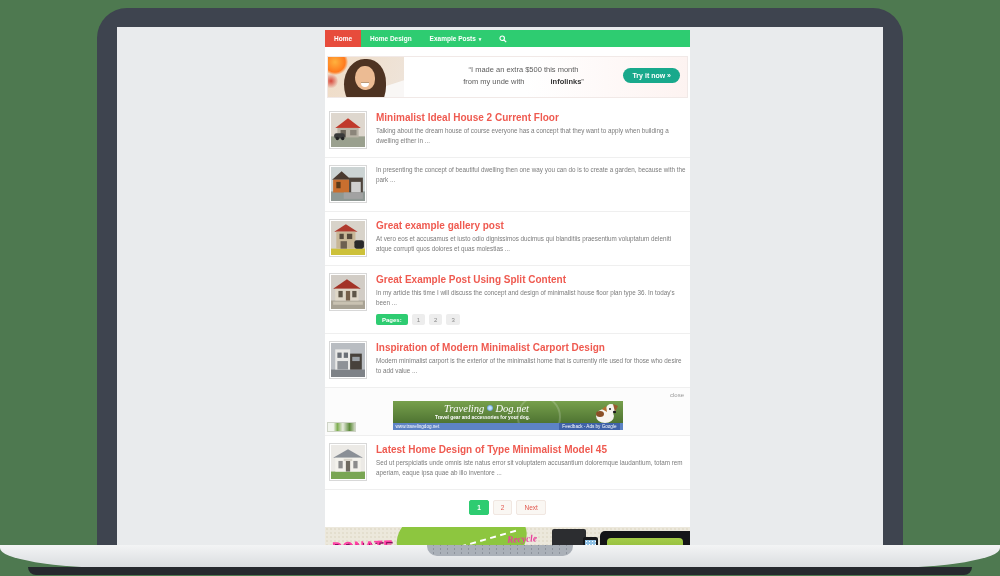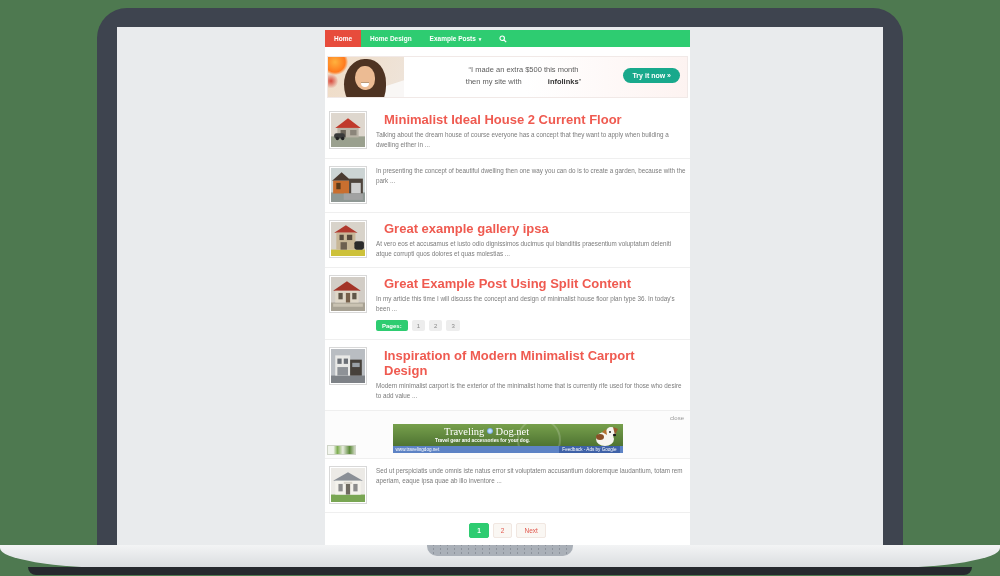--- a/index.html
+++ b/index.html
@@ -51,34 +51,34 @@
          font-size:7.5px;line-height:1.55;color:#5d5d5d;}
   .brand{font-weight:bold;color:#333;margin-left:24px;}
   .try-btn{position:absolute;right:7px;top:11px;background:#18a98c;color:#fff;
            font-size:7px;font-weight:bold;padding:4px 9px;border-radius:9px;cursor:pointer;}
 
   
   .post{display:flex;gap:9px;padding:7px 4px 8px;border-bottom:1px solid #efefef;}
   .thumb{flex:none;width:36px;height:36px;border:1px solid #d8d8d8;background:#fff;cursor:pointer;}
   .thumb svg{display:block;width:34px;height:34px;margin:1px;}
   .post-body{flex:1;min-width:0;}
-  .post-title{font-size:13px;font-weight:bold;color:#ef5a50;margin:1px 8px 3px;cursor:pointer;}
+  .post-title{font-size:10px;font-weight:bold;color:#ef5a50;margin:1px 0 3px;cursor:pointer;}
   .post-excerpt{font-size:6.3px;line-height:1.6;color:#7b7b7b;}
   .pages-row{display:flex;gap:4px;align-items:center;margin-top:6px;font-size:6px;}
   .badge-green{background:#2ecc71;color:#fff;font-weight:bold;padding:2.5px 6px;border-radius:2px;cursor:pointer;}
   .badge-gray{background:#ededed;color:#888;padding:2.5px 5px;border-radius:2px;cursor:pointer;}
 
   
   .ad-block{background:#fcfcfc;border-bottom:1px solid #efefef;padding:2px 6px 5px;position:relative;}
   .close-link{text-align:right;font-size:6px;color:#999;cursor:pointer;padding:2px 0;}
   .tdog{width:230px;height:29px;margin:1px auto 0;position:relative;cursor:pointer;
         background:linear-gradient(#77a04c,#42662a);overflow:hidden;color:#fff;}
   .tdog-globe-bg{position:absolute;right:62px;top:-6px;width:40px;height:40px;border:2px solid rgba(255,255,255,.18);border-radius:50%;}
   .tdog-title{position:absolute;left:8px;right:50px;top:2px;text-align:center;
-              font-family:"Liberation Serif",serif;font-size:10.5px;}
+              font-family:"Liberation Serif",serif;font-size:10.5px;font-style:italic;}
   .tdog-dot{display:inline-block;width:6px;height:6px;border-radius:50%;
             background:radial-gradient(circle,#bfe0ff 30%,#2f6fb8);vertical-align:1px;}
   .tdog-tag{position:absolute;left:0;right:50px;top:14px;text-align:center;font-size:4.8px;font-weight:bold;}
   .tdog-strip{position:absolute;left:0;right:0;bottom:0;height:7px;background:#5d83c5;
               display:flex;justify-content:space-between;align-items:center;
               font-size:4.6px;padding:0 3px;box-sizing:border-box;}
   .tdog-feedback{background:#3f62a8;padding:0 3px;height:7px;display:flex;align-items:center;}
   .tdog-dog{position:absolute;right:3px;bottom:7px;}
   .sliver{position:absolute;left:2px;bottom:3px;width:27px;height:8px;border:1px solid #cfd4c8;
           background:linear-gradient(90deg,#f2f5ee 20%,#7fae52 35%,#e8ecdf 55%,#5c8a3a 80%,#cfd8c2);}
@@ -142,21 +142,21 @@
           <div class="photo">
             <div class="glow"></div>
             <div class="glow2"></div>
             <div class="lapedge"></div>
             <div class="hair"></div>
             <div class="face"></div>
             <div class="smile"></div>
           </div>
           <div class="quote">
             <span>“I made an extra  $500 this month</span><br>
-            <span>then my site with </span><span class="brand">infolinks</span><span>”</span>
+            <span>from my unde with </span><span class="brand">infolinks</span><span>”</span>
           </div>
           <div class="try-btn">Try it now »</div>
         </div>
 
         <div class="post">
           <div class="thumb">
             <svg viewBox="0 0 32 32">
               <rect width="32" height="32" fill="#ded7ce"></rect>
                 <rect y="22" width="32" height="10" fill="#9aa08e"></rect>
               <polygon points="4,14 16,5 28,14" fill="#c0392b"></polygon>
@@ -199,21 +199,21 @@
                 <rect y="26" width="32" height="6" fill="#cdc13a"></rect>
               <polygon points="3,10 14,3 25,10" fill="#b03a2e"></polygon>
                 <rect x="5" y="10" width="18" height="16" fill="#c8b797"></rect>
               <rect x="8" y="12" width="4" height="5" fill="#55493c"></rect>
                 <rect x="15" y="12" width="5" height="5" fill="#55493c"></rect>
               <rect x="9" y="19" width="6" height="7" fill="#6d6050"></rect>
                 <rect x="22" y="18" width="9" height="8" rx="2" fill="#2a2a2a"></rect>
             </svg>
           </div>
           <div class="post-body">
-            <div class="post-title">Great example gallery ipsa</div>
+            <div class="post-title">Great example gallery post</div>
             <div class="post-excerpt">At vero eos et accusamus et iusto odio dignissimos ducimus qui blanditiis praesentium voluptatum deleniti atque corrupti quos dolores et quas molestias ...</div>
           </div>
         </div>
 
         <div class="post">
           <div class="thumb">
             <svg viewBox="0 0 32 32">
               <rect width="32" height="32" fill="#d2cdc6"></rect>
                 <rect y="24" width="32" height="8" fill="#a8a294"></rect>
               <polygon points="2,13 15,4 28,13" fill="#a33327"></polygon>
@@ -289,20 +289,21 @@
                 <rect y="25" width="32" height="7" fill="#79a653"></rect>
               <polygon points="2,12 16,4 30,12" fill="#8a8f96"></polygon>
                 <rect x="4" y="12" width="24" height="13" fill="#f4f2ec"></rect>
               <rect x="7" y="15" width="4" height="7" fill="#8c8c8c"></rect>
                 <rect x="14" y="15" width="4" height="10" fill="#6f6a60"></rect>
               <rect x="21" y="15" width="4" height="7" fill="#8c8c8c"></rect>
                 <rect x="12" y="13" width="8" height="2" fill="#d8d4ca"></rect>
             </svg>
           </div>
           <div class="post-body">
+            <div class="post-title">Latest Home Design of Type Minimalist Model 45</div>
             <div class="post-excerpt">Sed ut perspiciatis unde omnis iste natus error sit voluptatem accusantium doloremque laudantium, totam rem aperiam, eaque ipsa quae ab illo inventore ...</div>
           </div>
         </div>
 
         <div class="bottom-pages">
           <span class="bp active">1</span>
           <span class="bp">2</span>
           <span class="bp">Next</span>
         </div>
 

